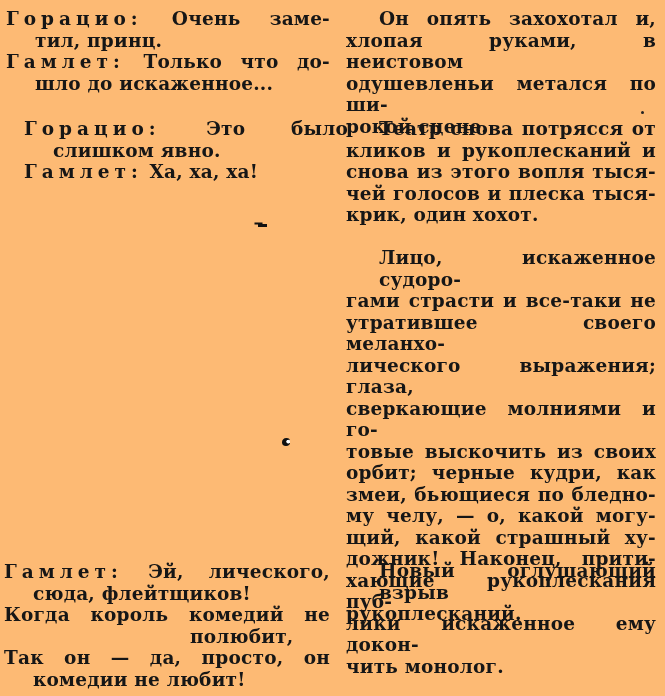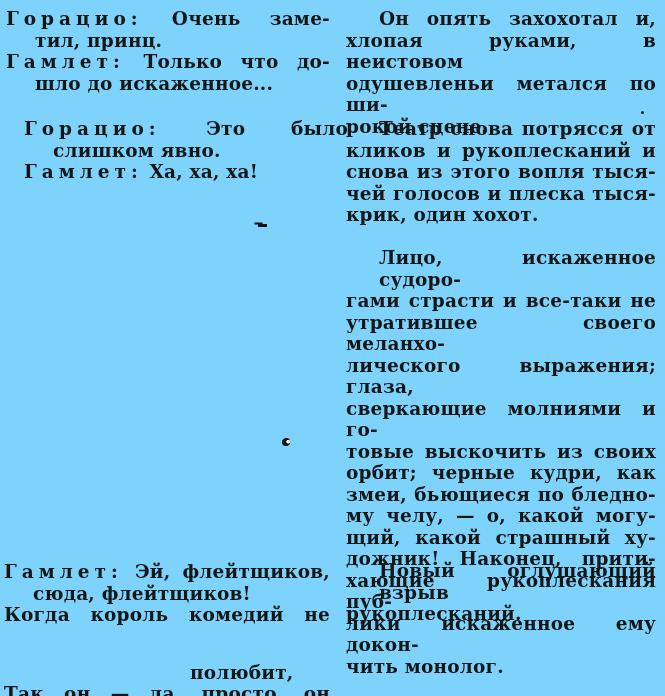--- a/index.html
+++ b/index.html
@@ -1,42 +1,42 @@
 <!DOCTYPE html>
 <html><head>
 <meta charset="utf-8">
 <style>
   html, body { margin: 0; padding: 0; background: #e8e8e8; }
   .page {
     position: relative;
     width: 665px;
     height: 696px;
     margin: 0 auto;
-    background: #7dd3fc;
+    background: #fdba74;
     overflow: hidden;
     font-family: "DejaVu Serif", "Liberation Serif", serif;
     font-weight: 700;
     color: #161616;
     font-size: 18.5px;
     line-height: 21.5px;
     letter-spacing: 0.2px;
   }
   .block { position: absolute; }
   .line {
     text-align: justify;
     text-align-last: justify;
     white-space: normal;
   }
   .line.noj {
     text-align: left;
     text-align-last: left;
   }
   .line.cont { padding-left: 29px; }     
   .line.pind { padding-left: 33px; }     
-  .line.deep { padding-left: 186px; margin-top: 36px; }    
+  .line.deep { padding-left: 186px; }    
   .speaker { letter-spacing: 0.27em; }
   
   .stray-dash {
     position: absolute; left: 258px; top: 224px;
     width: 9px; height: 2.5px; background: #111;
     box-shadow: -4px -2px 0 -0.5px #111;
   }
   .stray-blob {
     position: absolute; left: 282px; top: 438px;
     width: 8px; height: 8px; border-radius: 55% 45% 50% 50%;
@@ -59,21 +59,21 @@
     <div class="line noj cont"><span>шло до искаженное...</span></div>
   </div>
 
   <div class="block" style="left:24px; top:118px; width:324px;">
     <div class="line"><span class="speaker">Горацио:</span> <span>Это было</span></div>
     <div class="line noj cont"><span>слишком явно.</span></div>
     <div class="line noj"><span class="speaker">Гамлет:</span> <span>Ха, ха, ха!</span></div>
   </div>
 
   <div class="block" style="left:4px; top:561px; width:326px;">
-    <div class="line"><span class="speaker">Гамлет:</span> <span>Эй, флейтщиков,</span></div>
+    <div class="line"><span class="speaker">Гамлет:</span> <span>Эй, лического,</span></div>
     <div class="line noj cont"><span>сюда, флейтщиков!</span></div>
     <div class="line"><span>Когда король комедий не</span></div>
     <div class="line noj deep"><span>полюбит,</span></div>
     <div class="line"><span>Так он — да, просто, он</span></div>
     <div class="line noj cont"><span>комедии не любит!</span></div>
   </div>
 
   <div class="block" style="left:346px; top:8px; width:310px;">
     <div class="line pind"><span>Он опять захохотал и,</span></div>
     <div class="line"><span>хлопая руками, в неистовом</span></div>

